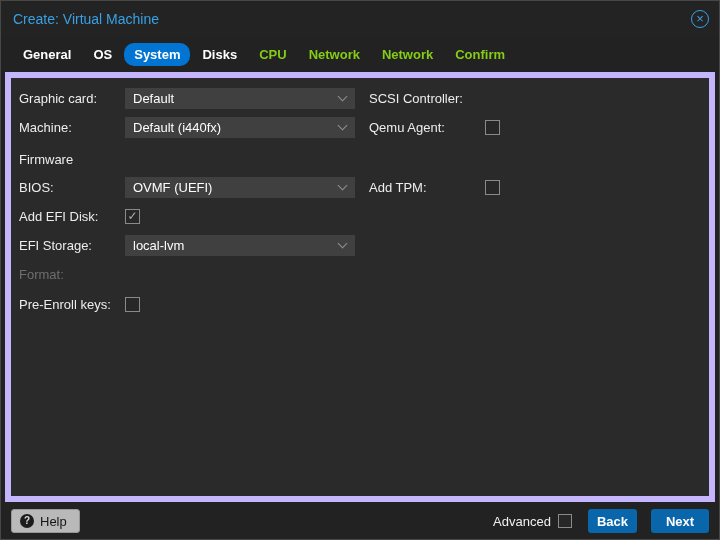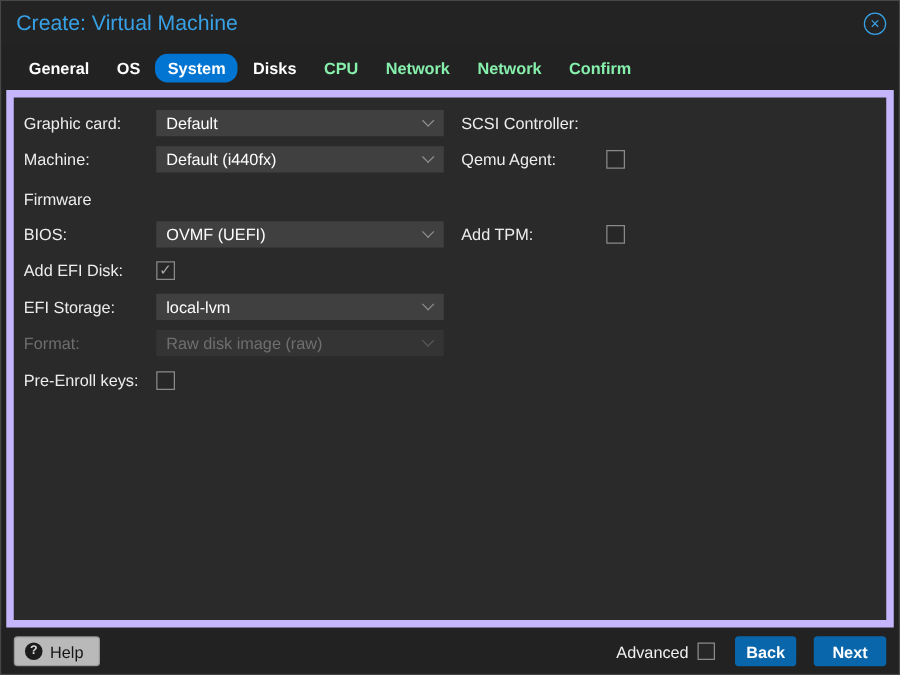--- a/index.html
+++ b/index.html
@@ -1,28 +1,28 @@
 <!DOCTYPE html>
 <html><head>
 <meta charset="utf-8">
 <style>
   html,body{margin:0;padding:0;background:#111;font-family:"Liberation Sans",sans-serif;}
   .window{position:relative;width:720px;height:540px;background:#222;border:1px solid #474747;box-sizing:border-box;overflow:hidden;}
 
   
   .titlebar{position:absolute;top:0;left:0;right:0;height:36px;background:#232323;}
-  .title{position:absolute;left:12px;top:0;line-height:36px;font-size:17px;color:#38a1e6;white-space:nowrap;}
+  .title{position:absolute;left:12px;top:0;line-height:36px;font-size:14px;color:#38a1e6;white-space:nowrap;}
   .close-btn{position:absolute;right:10px;top:9px;width:18px;height:18px;border:1px solid #38a1e6;border-radius:50%;
              color:#38a1e6;font-size:13px;line-height:16px;text-align:center;box-sizing:border-box;cursor:pointer;}
 
   
   .tabbar{position:absolute;top:36px;left:0;right:0;height:35px;display:flex;align-items:center;padding-left:12px;gap:2px;background:#222;}
   .tab{padding:4px 10px;font-size:13px;font-weight:600;color:#fff;border-radius:3px;white-space:nowrap;cursor:pointer;}
   .tab.active{background:#0275d2;color:#ffffff;border-radius:10px;}
-  .tab.disabled{color:#86efac;cursor:default;}
+  .tab.disabled{color:#84cc16;cursor:default;}
 
   
   .panel{position:absolute;left:4px;right:4px;top:71px;bottom:37px;background:#2a2a2a;border:6px solid #c4b5fd;box-sizing:border-box;}
   .lbl{position:absolute;left:8px;font-size:13px;line-height:21px;color:#ededed;white-space:nowrap;}
   .lbl.rcol{left:358px;}
   .lbl.disabled{color:#6e6e6e;}
   .fld{position:absolute;left:114px;width:230px;height:21px;background:#404040;box-sizing:border-box;cursor:pointer;}
   .fld.rcol{left:474px;width:232px;}
   .fld .val{display:block;padding:0 22px 0 8px;font-size:13px;line-height:21px;color:#fdfdfd;white-space:nowrap;overflow:hidden;}
   .fld.disabled{background:#343434;cursor:default;}
@@ -94,24 +94,20 @@
     <div class="lbl" style="top:128px">Add EFI Disk:</div>
     <div class="cb" style="top:131px">✓</div>
 
     <div class="lbl" style="top:157px">EFI Storage:</div>
     <div class="fld" style="top:157px">
       <span class="val">local-lvm</span>
       <span class="chev"></span>
     </div>
 
     <div class="lbl disabled" style="top:186px">Format:</div>
-    <div class="fld disabled" style="top:186px">
-      <span class="val">Raw disk image (raw)</span>
-      <span class="chev"></span>
-    </div>
 
     <div class="lbl" style="top:216px">Pre-Enroll keys:</div>
     <div class="cb" style="top:219px"></div>
 
     <div class="lbl rcol" style="top:10px">SCSI Controller:</div>
 
     <div class="lbl rcol" style="top:39px">Qemu Agent:</div>
     <div class="cb rcol" style="top:42px"></div>
 
     <div class="lbl rcol" style="top:99px">Add TPM:</div>

